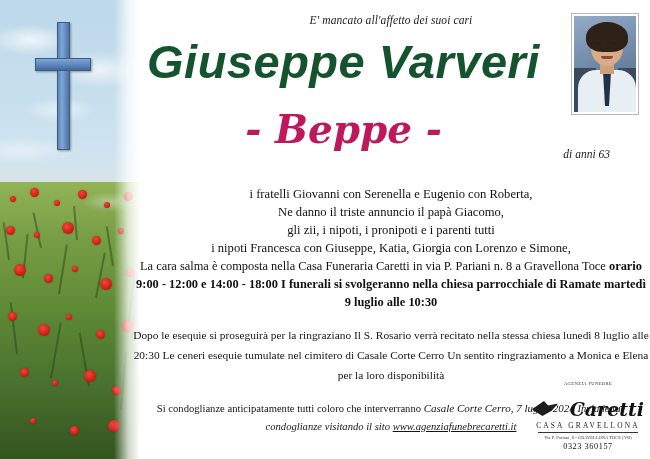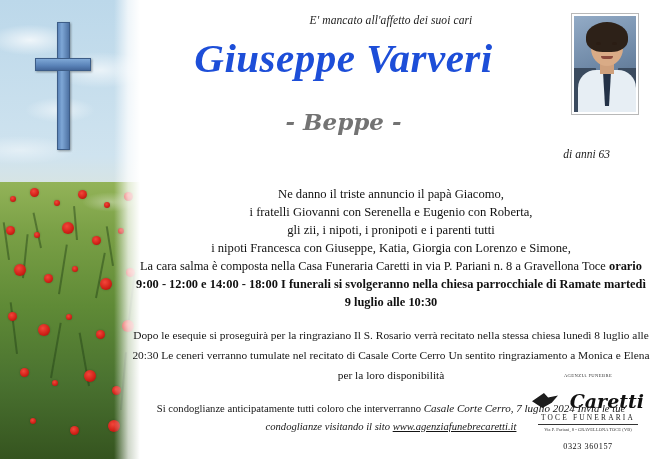--- a/index.html
+++ b/index.html
@@ -93,39 +93,39 @@
     left: 0; right: 0; top: 14px;
     font-size: 11.5px;
     font-style: italic;
     color: #1a1a1a;
     letter-spacing: .1px;
   }
 
   .fullname {
     position: absolute;
     left: 0; right: 95px; top: 38px;
-    font-family: Liberation Serif, serif;
+    font-family: Liberation Sans, sans-serif;
     font-style: italic;
     font-weight: 700;
-    font-size: 41px;
+    font-size: 47px;
     line-height: 1;
-    color: #1d4ed8;
+    color: #14532d;
     letter-spacing: .5px;
     white-space: nowrap;
   }
 
   .nickname {
     position: absolute;
     left: 0; right: 95px; top: 110px;
     font-family: "DejaVu Serif", serif;
     font-style: italic;
     font-weight: 700;
-    font-size: 23px;
+    font-size: 39px;
     line-height: 1;
-    color: #737373;
+    color: #be185d;
   }
 
   .age {
     position: absolute;
     right: 40px; top: 148px;
     font-size: 11.5px;
     font-style: italic;
     color: #1a1a1a;
   }
 
@@ -268,21 +268,21 @@
   .logo-addr {
     font-size: 4.4px;
     line-height: 1.35;
     color: #333;
     letter-spacing: .1px;
   }
   .logo-phone {
     font-size: 8.2px;
     letter-spacing: .6px;
     color: #111;
-    margin-top: 9px;
+    margin-top: 1px;
   }
 </style>
 </head>
 <body>
 
 <div id="page">
 
   <div class="left-strip">
     <div class="sky-clouds"></div>
     <div class="field">
@@ -354,56 +354,56 @@
       <div class="ph-tie"></div>
       <div class="ph-neck"></div>
       <div class="ph-face"></div>
       <div class="ph-hair"></div>
       <div class="ph-eye l"></div>
       <div class="ph-eye r"></div>
       <div class="ph-mouth"></div>
     </div>
 
     <div class="body-block">
+      <span class="ln">i fratelli Giovanni con Serenella e Eugenio con Roberta,</span>
       <span class="ln">Ne danno il triste annuncio il papà Giacomo,</span>
-      <span class="ln">i fratelli Giovanni con Serenella e Eugenio con Roberta,</span>
       <span class="ln">gli zii, i nipoti, i pronipoti e i parenti tutti</span>
       <span class="ln">i nipoti Francesca con Giuseppe, Katia, Giorgia con Lorenzo e Simone,</span>
     </div>
 
     <div class="block-2">
       <span class="ln">La cara salma è composta nella Casa Funeraria Caretti in via P. Pariani n. 8 a Gravellona Toce</span>
       <span class="ln bold">orario 9:00 - 12:00 e 14:00 - 18:00</span>
       <span class="ln bold">I funerali si svolgeranno nella chiesa parrocchiale di Ramate</span>
       <span class="ln bold">martedì 9 luglio alle 10:30</span>
     </div>
 
     <div class="block-3">
       <span class="ln">Dopo le esequie si proseguirà per la ringraziano</span>
       <span class="ln">Il S. Rosario verrà recitato nella stessa chiesa lunedì 8 luglio alle 20:30</span>
-      <span class="ln">Le ceneri verranno tumulate nel recitato di Casale Corte Cerro</span>
+      <span class="ln">Le ceneri esequie tumulate nel cimitero di Casale Corte Cerro</span>
       <span class="ln">Un sentito ringraziamento a Monica e Elena per la loro disponibilità</span>
     </div>
 
     <div class="closing">
       <span class="ln">Si condoglianze anticipatamente tutti coloro che interverranno</span>
       <span class="ln city">Casale Corte Cerro, 7 luglio 2024</span>
       <span class="ln site">
         <span>Invia le tue condoglianze visitando il sito </span><u>www.agenziafunebrecaretti.it</u>
       </span>
     </div>
 
     <div class="logo-block">
       <div class="agency-sup">AGENZIA FUNEBRE</div>
       <div class="logo-row">
         <div class="logo-mark">
             <div class="wing"></div>
           </div>
         <div class="logo-name">Caretti</div>
       </div>
-      <div class="logo-sub">TOCE FUNERARIA</div>
+      <div class="logo-sub">CASA GRAVELLONA</div>
       <div class="logo-rule"></div>
       <div class="logo-addr">Via P. Pariani, 8 - GRAVELLONA TOCE (VB)</div>
       <div class="logo-phone">0323 360157</div>
     </div>
 
   </div>
 </div>
 
 </body></html>

